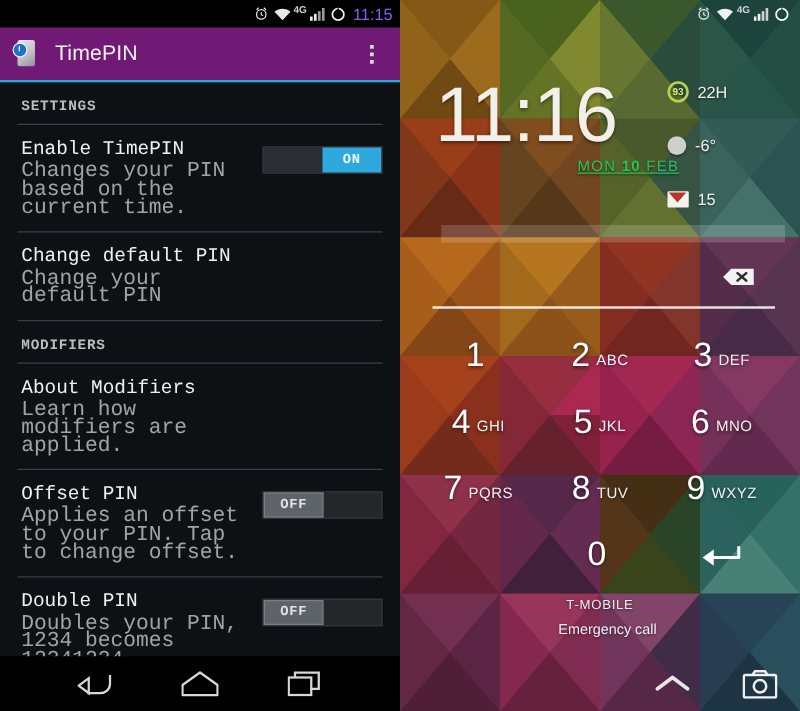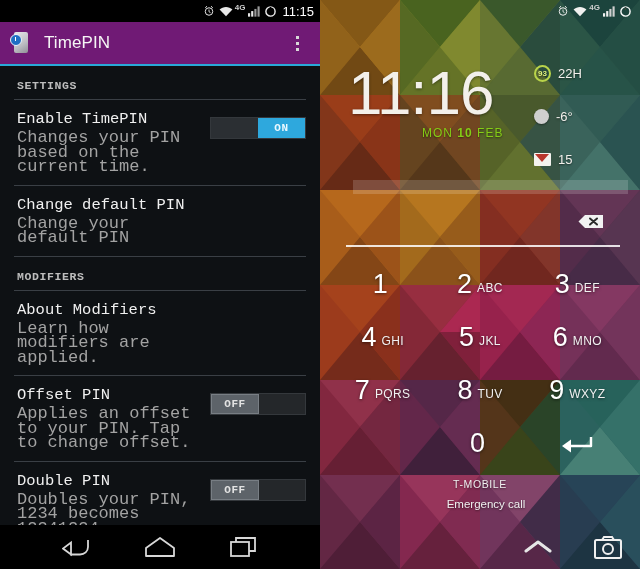--- a/index.html
+++ b/index.html
@@ -28,21 +28,21 @@
     height: 22px;
     background: #000;
     display: flex;
     align-items: center;
     justify-content: flex-end;
     padding-right: 6px;
     box-sizing: border-box;
   }
   .sb-icons { display: flex; align-items: center; gap: 4px; }
   .sb-time {
-    color: #ffffff;
+    color: #8b5cf6;
     font-size: 13px;
     margin-left: 5px;
     letter-spacing: 0px;
   }
   .sb-4g {
     color: #cfcfcf; font-size: 8px; font-weight: bold;
     margin-left: -2px; margin-right: -1px;
     position: relative; top: -4px;
   }
 
@@ -195,25 +195,26 @@
     color: #f3f0ea;
     font-size: 62px;
     line-height: 62px;
     font-weight: 300;
     letter-spacing: -1px;
     text-shadow: 0 1px 3px rgba(0,0,0,.45);
     font-family: "Liberation Sans", sans-serif;
   }
   .date-line {
     margin-top: 2px;
-    margin-left: 74px;
-    color: #84cc16;
+    margin-left: 114px;
+    color: #22c55e;
     font-size: 12px;
     letter-spacing: 1px;
     text-shadow: 0 1px 2px rgba(0,0,0,.5);
+    text-decoration: underline;
   }
   .date-line b { font-weight: bold; }
 
   .widgets {
     position: absolute;
     right: 14px; top: 58px;
     z-index: 4;
     width: 92px;
   }
   .wrow {

